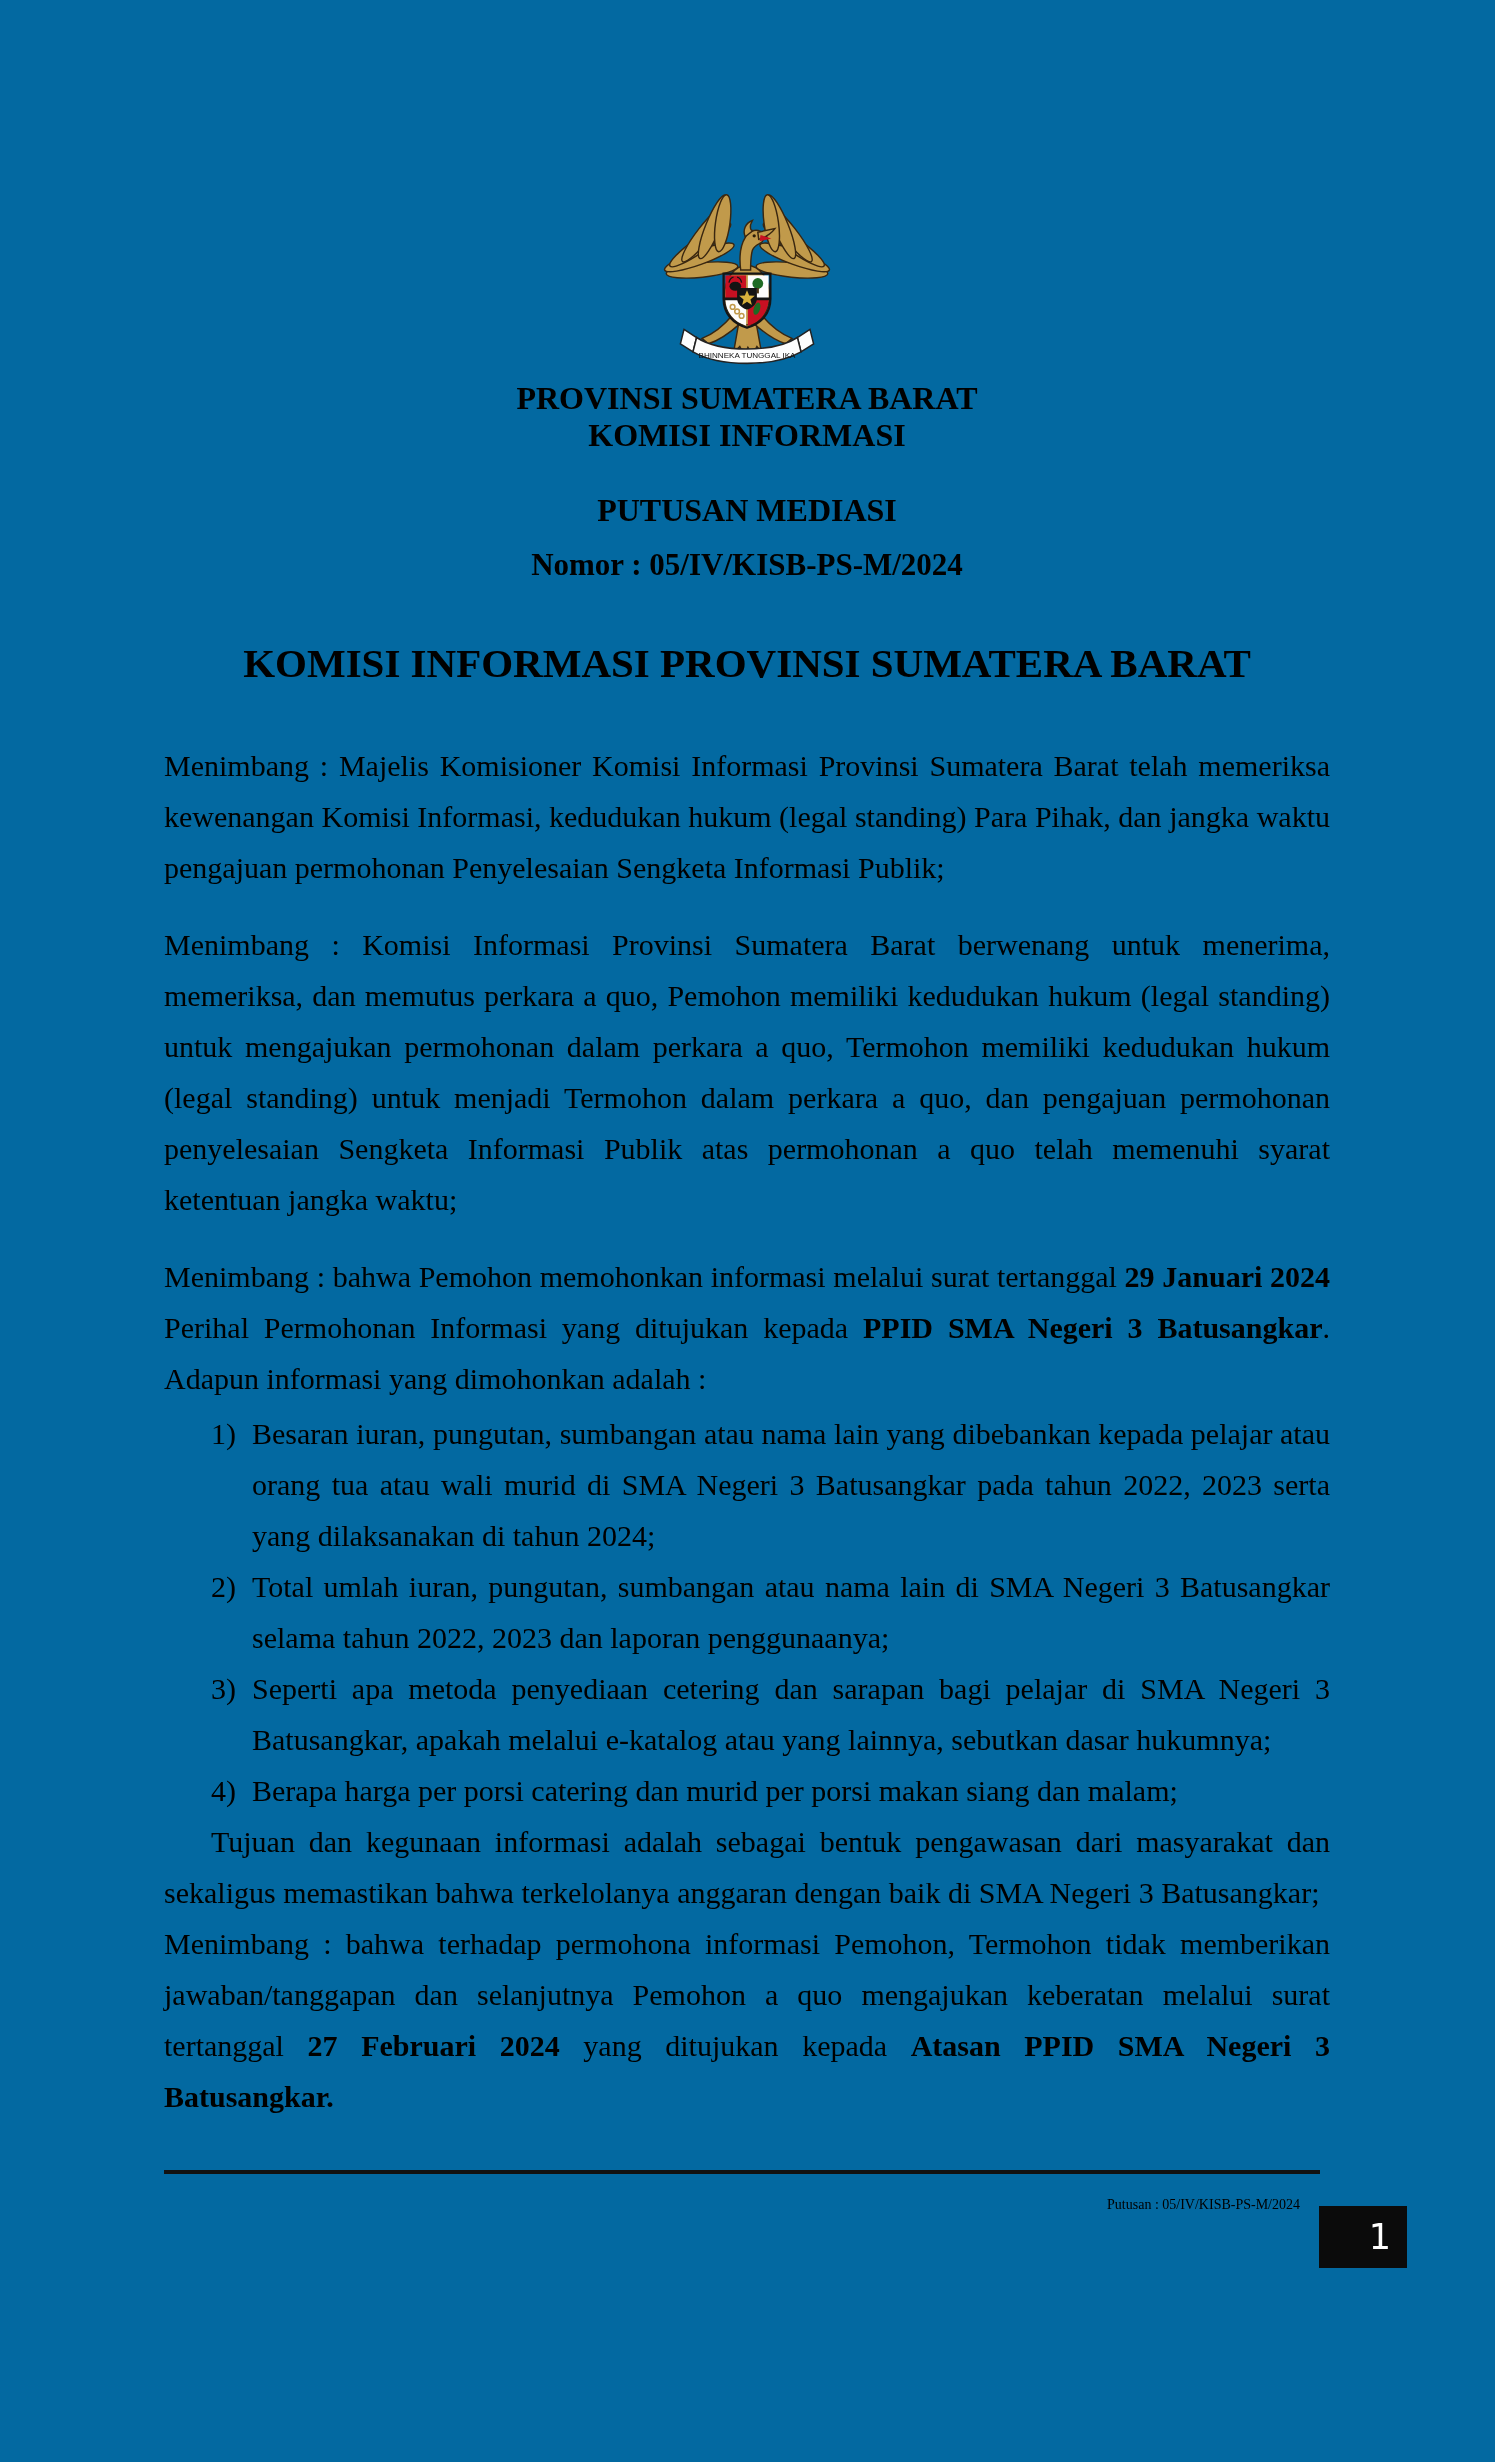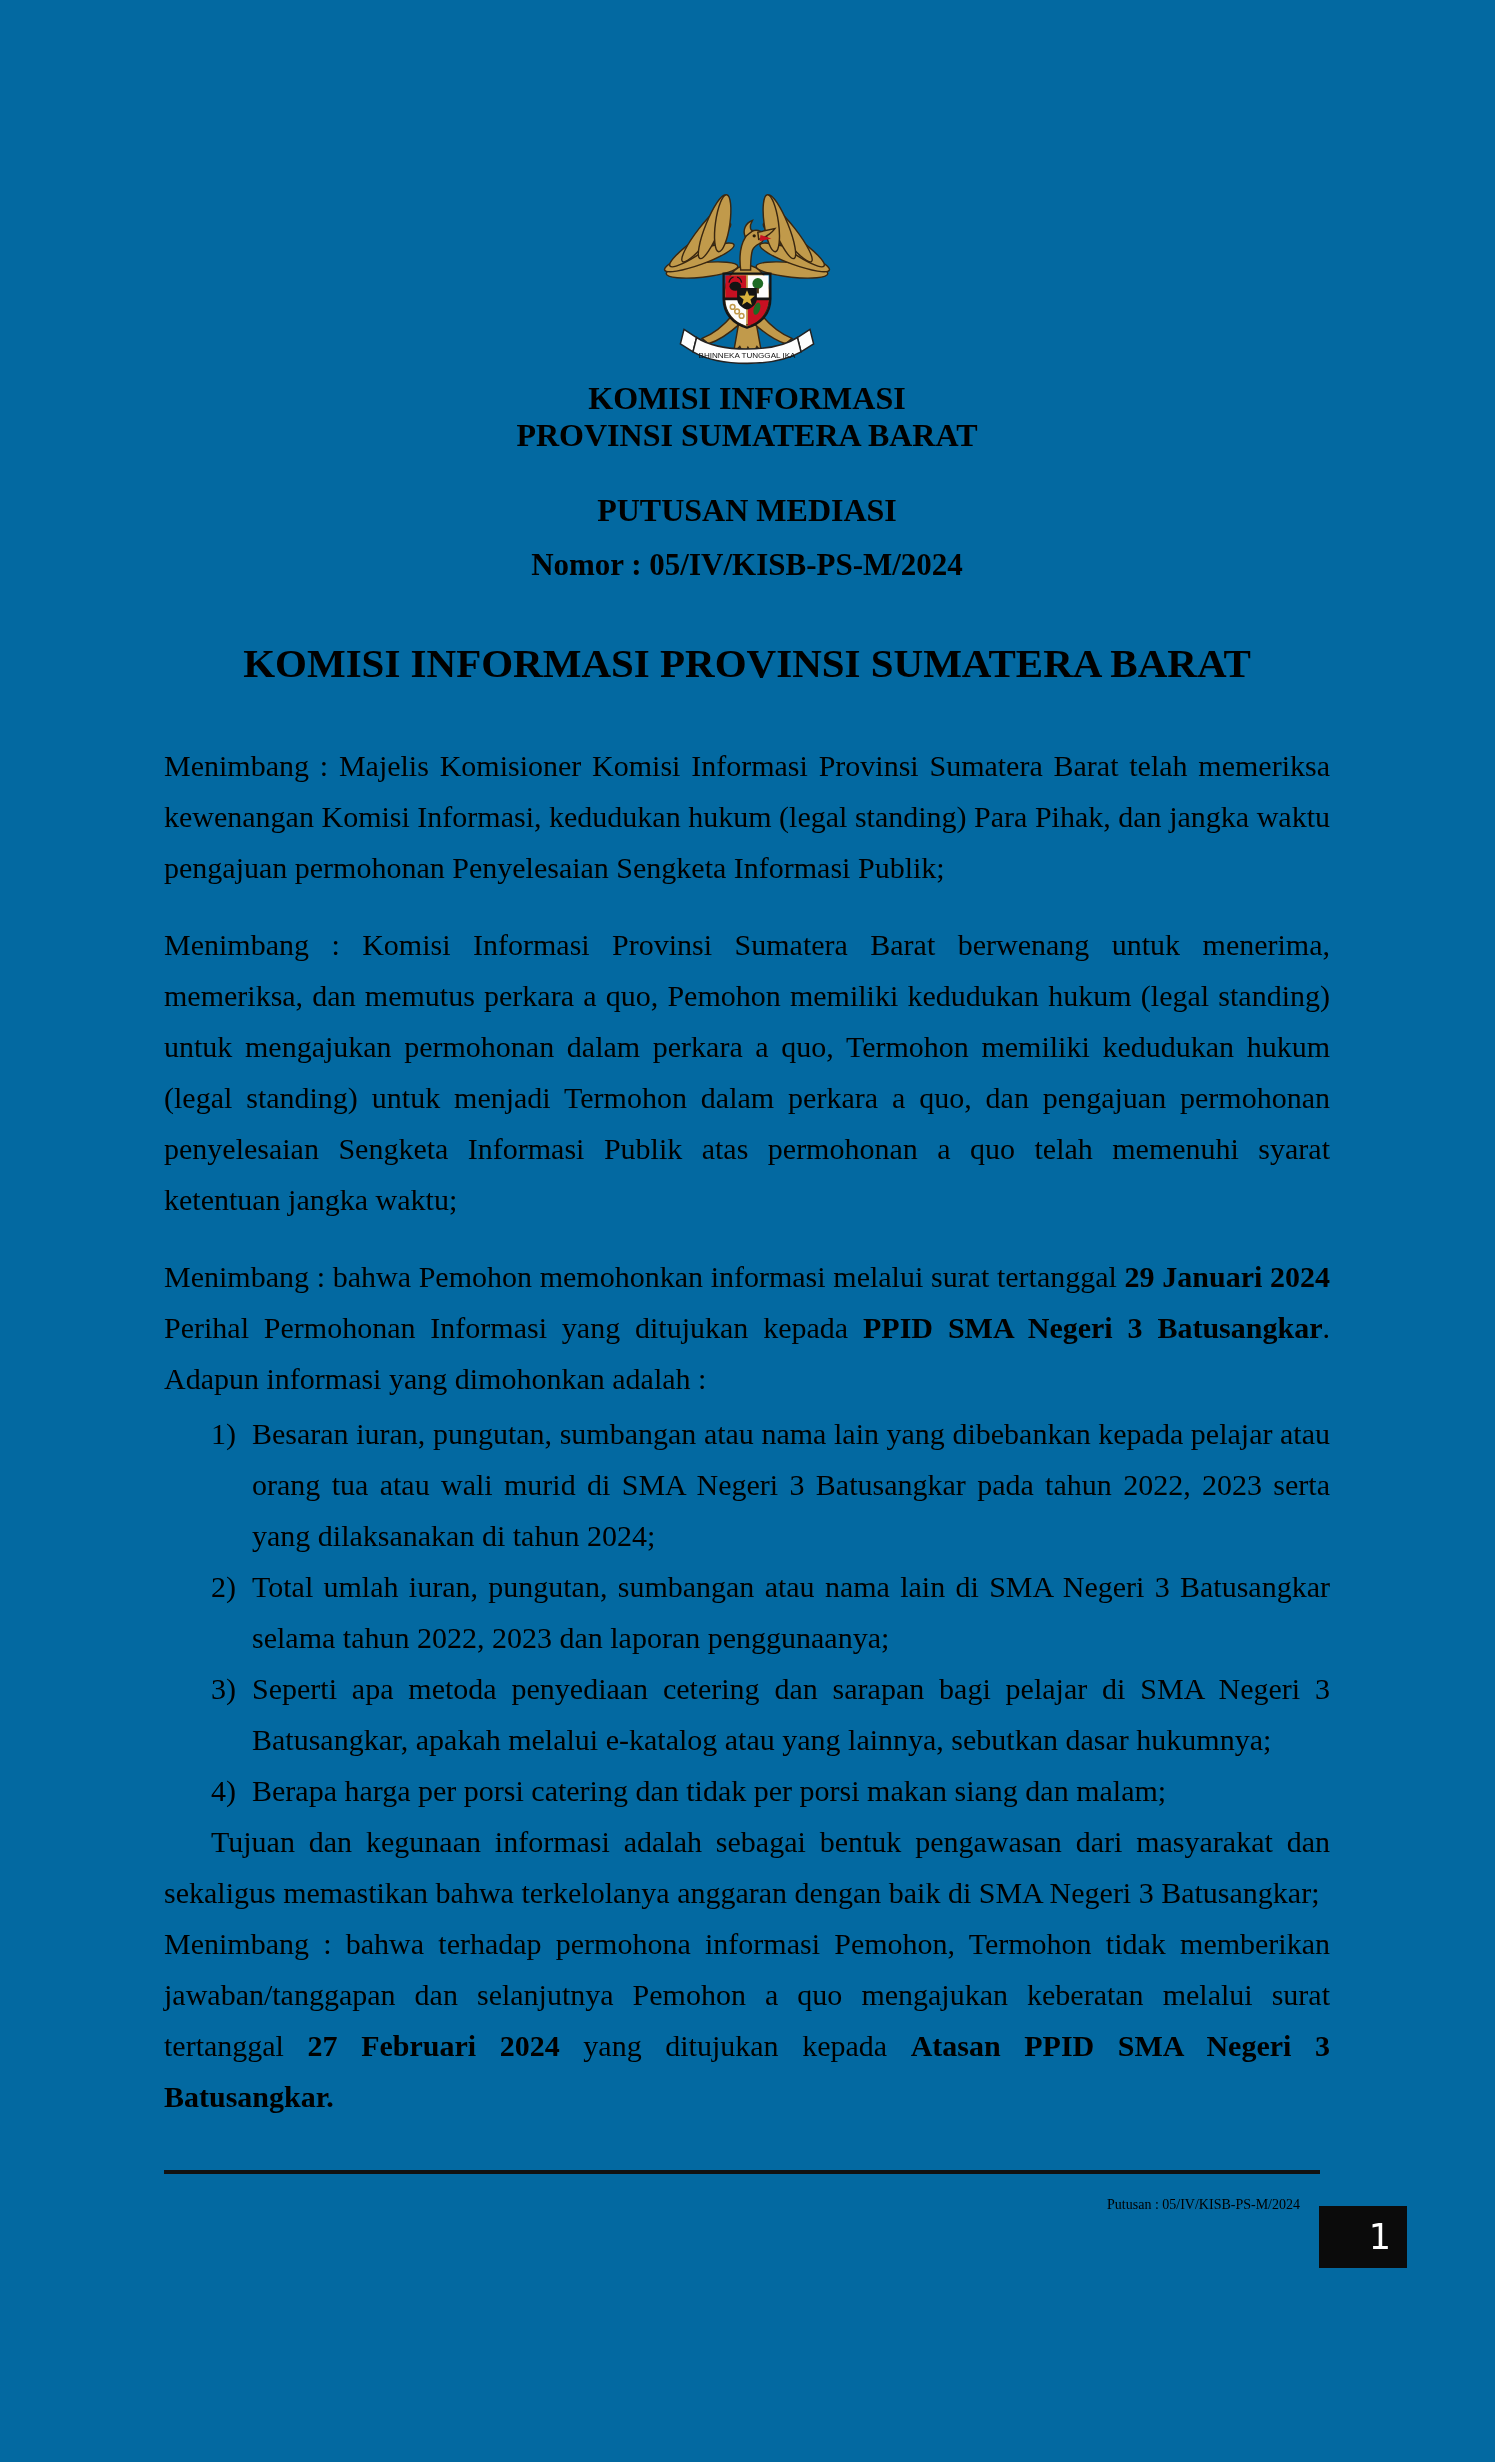--- a/index.html
+++ b/index.html
@@ -100,22 +100,22 @@
         <g fill="#FDFDFD" stroke="#222" stroke-width="1.7">
           <path d="M30,156 L44,165 L40,181 L26,172 Z"></path>
           <path d="M170,156 L156,165 L160,181 L174,172 Z"></path>
           <path d="M44,165 C70,182 130,182 156,165 L160,181 C130,198 70,198 40,181 Z"></path>
         </g>
         <text x="100" y="188" text-anchor="middle" font-size="9" font-family="Liberation Sans, sans-serif" fill="#111">BHINNEKA TUNGGAL IKA</text>
       </svg>
     </div>
 
     <div class="org-block">
+      <div class="org-line">PROVINSI SUMATERA BARAT</div>
       <div class="org-line">KOMISI INFORMASI</div>
-      <div class="org-line">PROVINSI SUMATERA BARAT</div>
     </div>
 
     <div class="doc-title">PUTUSAN MEDIASI</div>
     <div class="doc-number">Nomor : 05/IV/KISB-PS-M/2024</div>
     <div class="section-heading">KOMISI INFORMASI PROVINSI SUMATERA BARAT</div>
 
     <p class="para mt-p1"><span>Menimbang : Majelis Komisioner Komisi Informasi Provinsi Sumatera Barat telah memeriksa kewenangan Komisi Informasi, kedudukan hukum </span><span class="i">(legal standing)</span><span> Para Pihak, dan jangka waktu pengajuan permohonan Penyelesaian Sengketa Informasi Publik;</span></p>
     <p class="para mt-sm"><span>Menimbang : Komisi Informasi Provinsi Sumatera Barat berwenang untuk menerima, memeriksa, dan memutus perkara </span><span class="i">a quo,</span><span> Pemohon memiliki kedudukan hukum </span><span class="i">(legal standing)</span><span> untuk mengajukan permohonan dalam perkara </span><span class="i">a quo,</span><span> Termohon memiliki kedudukan hukum </span><span class="i">(legal standing)</span><span> untuk menjadi Termohon dalam perkara </span><span class="i">a quo,</span><span> dan pengajuan permohonan penyelesaian Sengketa Informasi Publik atas permohonan </span><span class="i">a quo</span><span> telah memenuhi syarat ketentuan jangka waktu;</span></p>
     <p class="para mt-sm"><span>Menimbang : bahwa Pemohon memohonkan informasi melalui surat tertanggal </span><span class="b">29 Januari 2024</span><span> Perihal Permohonan Informasi yang ditujukan kepada </span><span class="b">PPID SMA Negeri 3 Batusangkar</span><span>. Adapun informasi yang dimohonkan adalah :</span></p>
 
@@ -127,21 +127,21 @@
       <div class="list-item">
         <span class="num">2)</span>
         <span><span>Total umlah iuran, pungutan, sumbangan atau nama lain di SMA Negeri 3 Batusangkar selama tahun 2022, 2023 dan laporan penggunaanya;</span></span>
       </div>
       <div class="list-item">
         <span class="num">3)</span>
         <span><span>Seperti apa metoda penyediaan cetering dan sarapan bagi pelajar di SMA Negeri 3 Batusangkar, apakah melalui e-katalog atau yang lainnya, sebutkan dasar hukumnya;</span></span>
       </div>
       <div class="list-item">
         <span class="num">4)</span>
-        <span><span>Berapa harga per porsi catering dan tidak per porsi makan siang dan malam;</span></span>
+        <span><span>Berapa harga per porsi catering dan murid per porsi makan siang dan malam;</span></span>
       </div>
     </div>
 
     <p class="para indent-first"><span>Tujuan dan kegunaan informasi adalah sebagai bentuk pengawasan dari masyarakat dan sekaligus memastikan bahwa terkelolanya anggaran dengan baik di SMA Negeri 3 Batusangkar;</span></p>
     <p class="para"><span>Menimbang : bahwa terhadap permohona  informasi Pemohon, Termohon tidak memberikan jawaban/tanggapan dan selanjutnya Pemohon a quo mengajukan keberatan melalui surat tertanggal </span><span class="b">27 Februari 2024</span><span> yang ditujukan kepada </span><span class="b">Atasan PPID SMA Negeri 3 Batusangkar.</span></p>
 
   </div>
 
   <div class="footer-rule"></div>
   <div class="footer-ref">Putusan : 05/IV/KISB-PS-M/2024</div>

